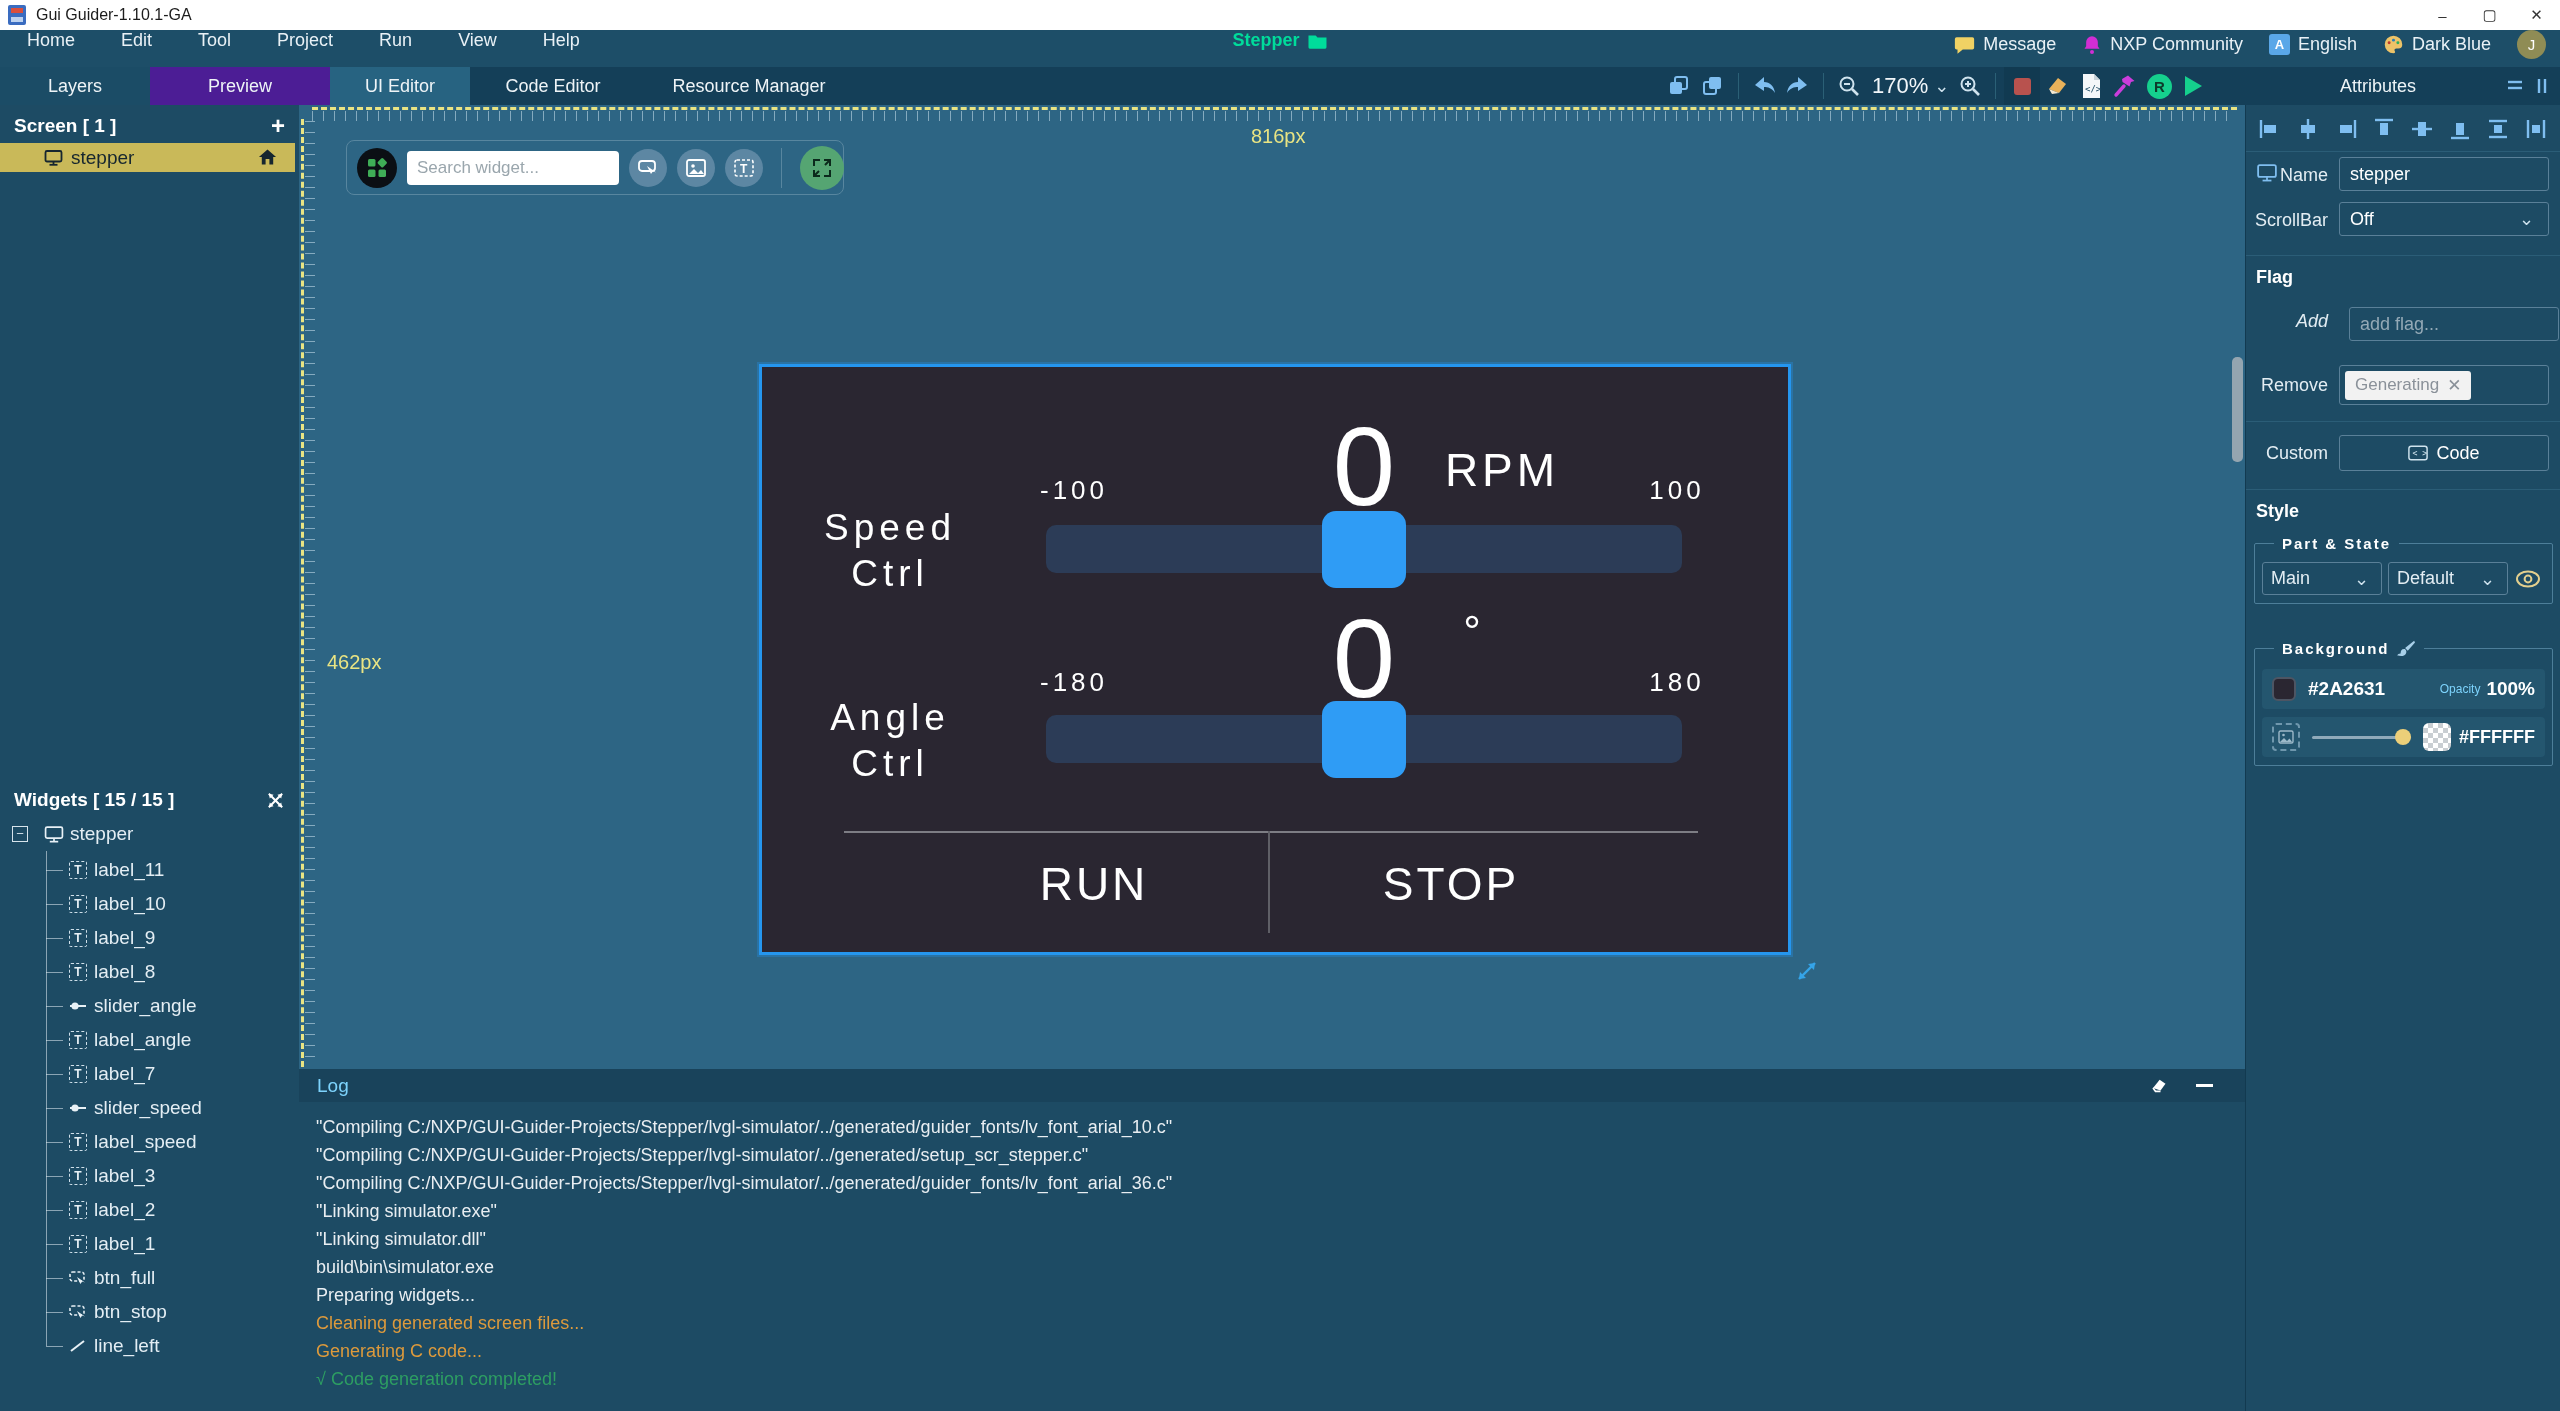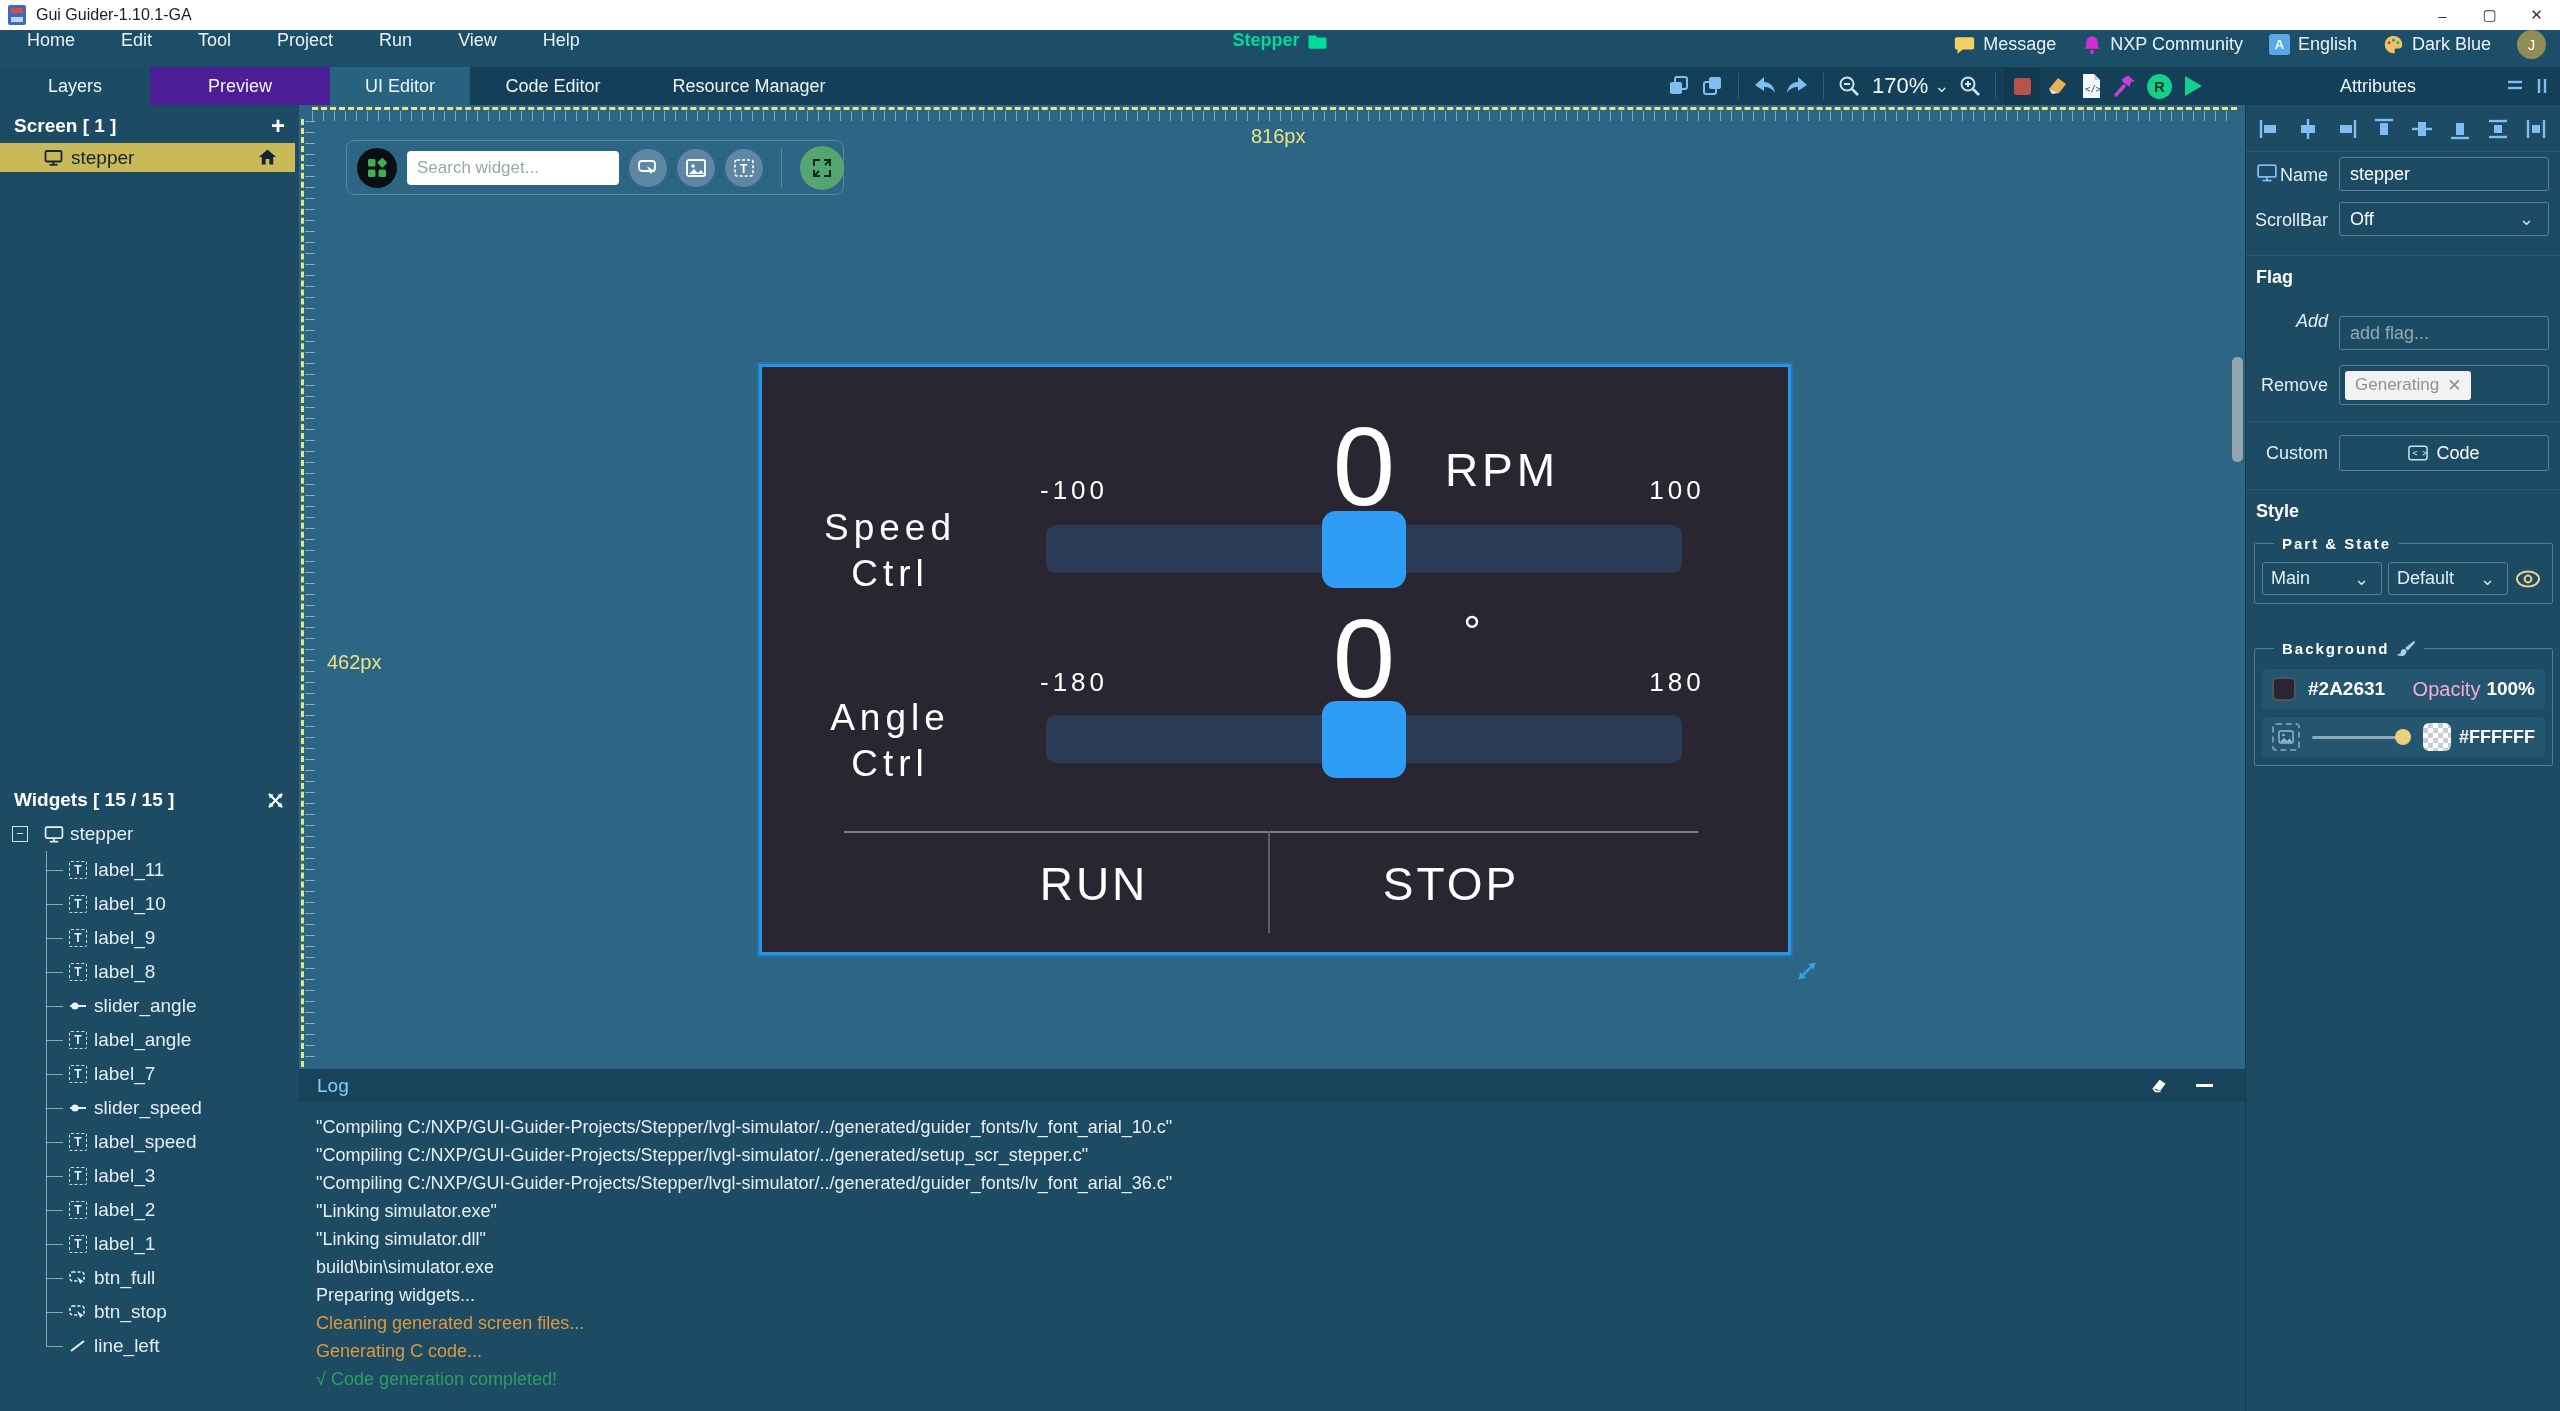--- a/index.html
+++ b/index.html
@@ -596,21 +596,21 @@
     <span class="rp field-label" style="top:105px;">ScrollBar</span>
     <div class="rp field-input selbox" style="top:97px;">
       <span>Off</span>
       <span class="chev">⌄</span>
     </div>
 
     <div class="rp hr" style="top:150px;"></div>
     <span class="rp section-title" style="top:162px;">Flag</span>
 
     <span class="rp field-label" style="top:206px;font-style:italic;">Add</span>
-    <input class="rp field-input" style="top: 211px;" placeholder="add flag...">
+    <input class="rp field-input" style="top: 202px; margin-left: 10px;" placeholder="add flag...">
 
     <span class="rp field-label" style="top:270px;">Remove</span>
     <div class="rp field-input" style="top:260px; height:40px; padding:0 5px;">
       <span class="chip">
         <span>Generating</span>
         <span>✕</span>
       </span>
     </div>
 
     <div class="rp hr" style="top:316px;"></div>
@@ -648,21 +648,21 @@
       <legend>
         <span>Background</span>
         <svg width="20" height="18" viewBox="0 0 22 20">
             <path d="M20 2 L10 10 L13 13 L21 4 Z" fill="#a8cfe8"></path>
             <path d="M9 11 c-3 0 -4 2 -4 5 c-2 0 -3 1 -4 2 c3 1 8 2 10 -2 c1 -2 0 -5 -2 -5 z" fill="#a8cfe8"></path>
           </svg>
       </legend>
       <div class="bg-row" style="margin-top:2px;">
         <span class="swatch"></span>
         <span class="hexlabel">#2A2631</span>
-        <span style="margin-left:auto; font-size:20px; color:#f9a8d4;">Opacity</span>
+        <span style="margin-left:auto; font-size:12px; color:#7dd3fc;">Opacity</span>
         <span style="font-weight:bold; font-size:19px; color:#fff; margin-left:6px;">100%</span>
       </div>
       <div class="bg-row">
         <span class="img-dashed">
             <svg width="16" height="14" viewBox="0 0 16 14">
               <rect x="1" y="1" width="14" height="12" rx="1.5" fill="none" stroke="#9db9c9" stroke-width="1.4"></rect>
               <circle cx="5.5" cy="5" r="1.3" fill="#9db9c9"></circle>
               <path d="M2 12 l4 -4 l3 3 l2.5 -2.5 l2.5 3.5 z" fill="#9db9c9"></path>
             </svg>
           </span>

